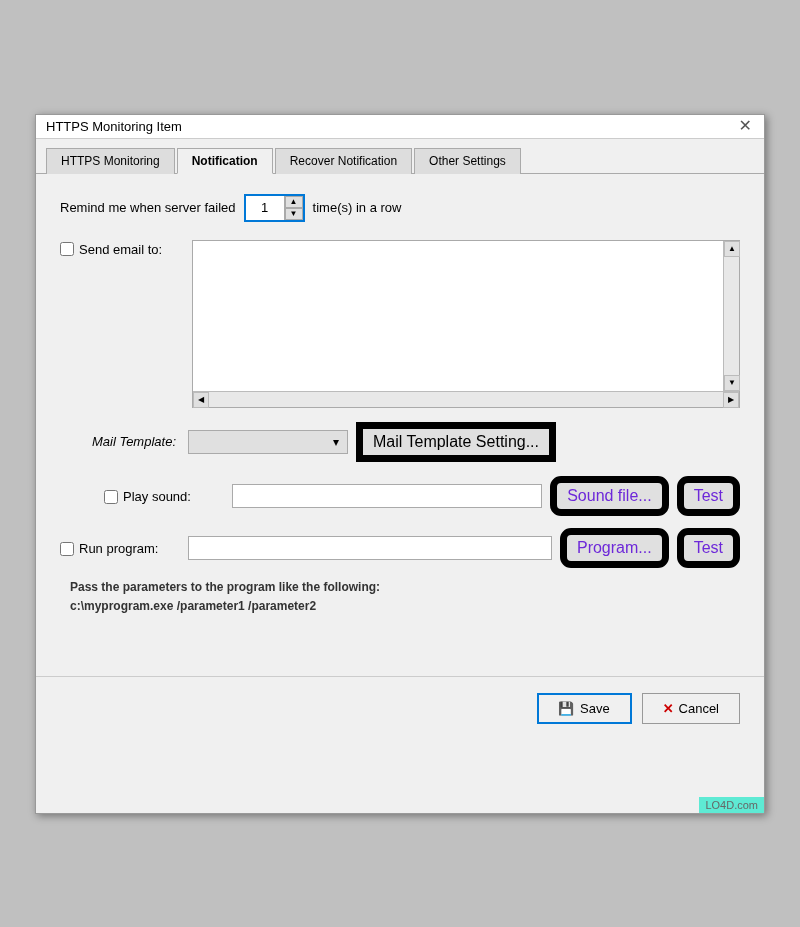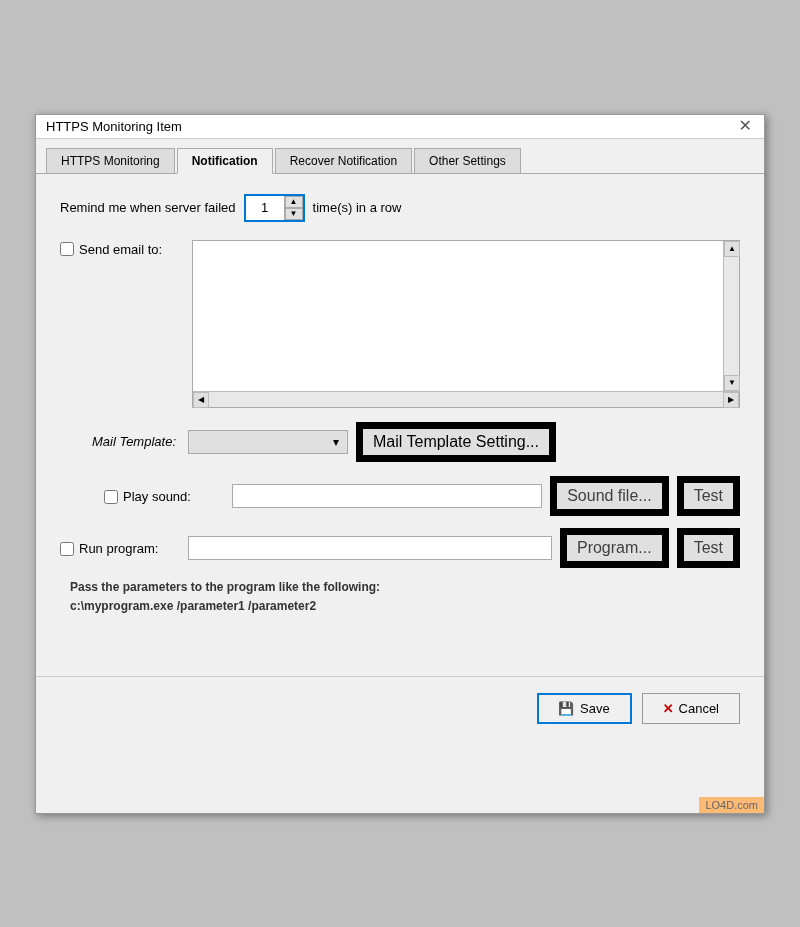--- a/index.html
+++ b/index.html
@@ -54,21 +54,20 @@
       line-height: 1;
       padding: 0 2px;
     }
 
     .tabs {
       display: flex;
       background: #f0f0f0;
       padding: 8px 10px 0 10px;
       border-bottom: 1px solid #aaa;
       gap: 2px;
-      align-items: center;
     }
 
     .tab {
       padding: 5px 14px;
       background: #ddd;
       border: 1px solid #aaa;
       border-bottom: none;
       cursor: pointer;
       font-size: 12px;
       color: #000;
@@ -171,22 +170,23 @@
     .btn {
       background: #e0e0e0;
       border: 7px solid #000000;
       padding: 4px 10px;
       cursor: pointer;
       font-size: 16px;
       color: #000;
     }
 
     .btn:disabled {
-      color: #404040;
+      color: #6d28d9;
       cursor: default;
+      border-radius: 11px;
     }
 
     .sound-row {
       display: flex;
       align-items: center;
       margin-bottom: 12px;
       gap: 8px;
       padding-left: 44px;
     }
 
@@ -252,21 +252,21 @@
       font-size: 13px;
       display: flex;
       align-items: center;
       gap: 5px;
     }
 
     .watermark {
       position: absolute;
       bottom: 0;
       right: 0;
-      background: #fdba74;
+      background: #5eead4;
       padding: 2px 6px;
       font-size: 11px;
       color: #666;
     }
 
     .textarea-wrapper {
       flex: 1;
       border: 1px solid #aaa;
       background: #fff;
       display: flex;

